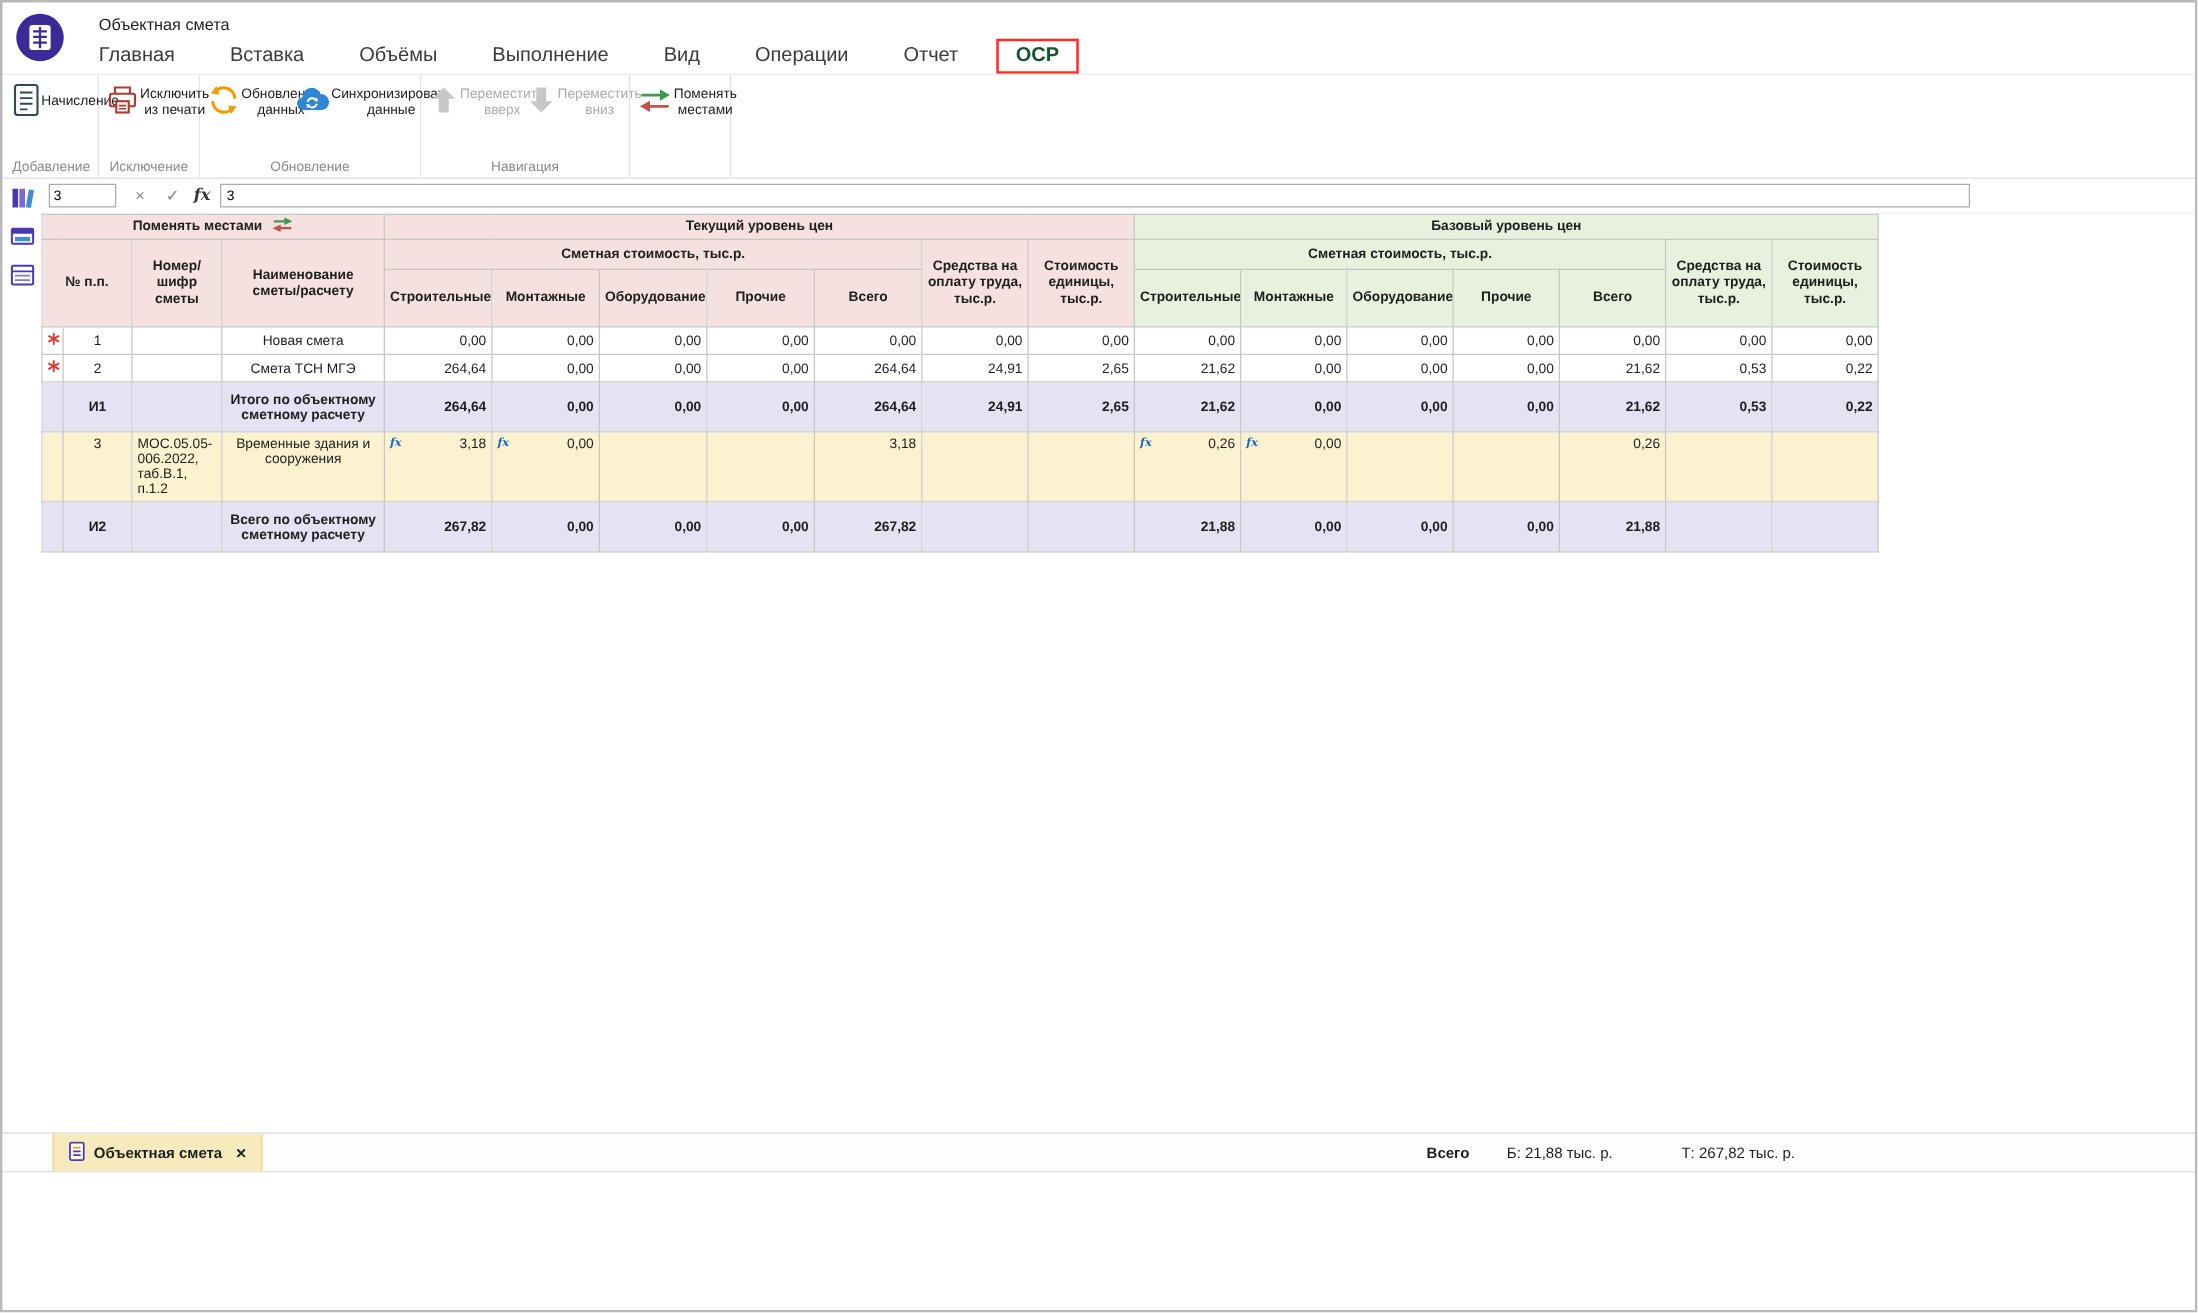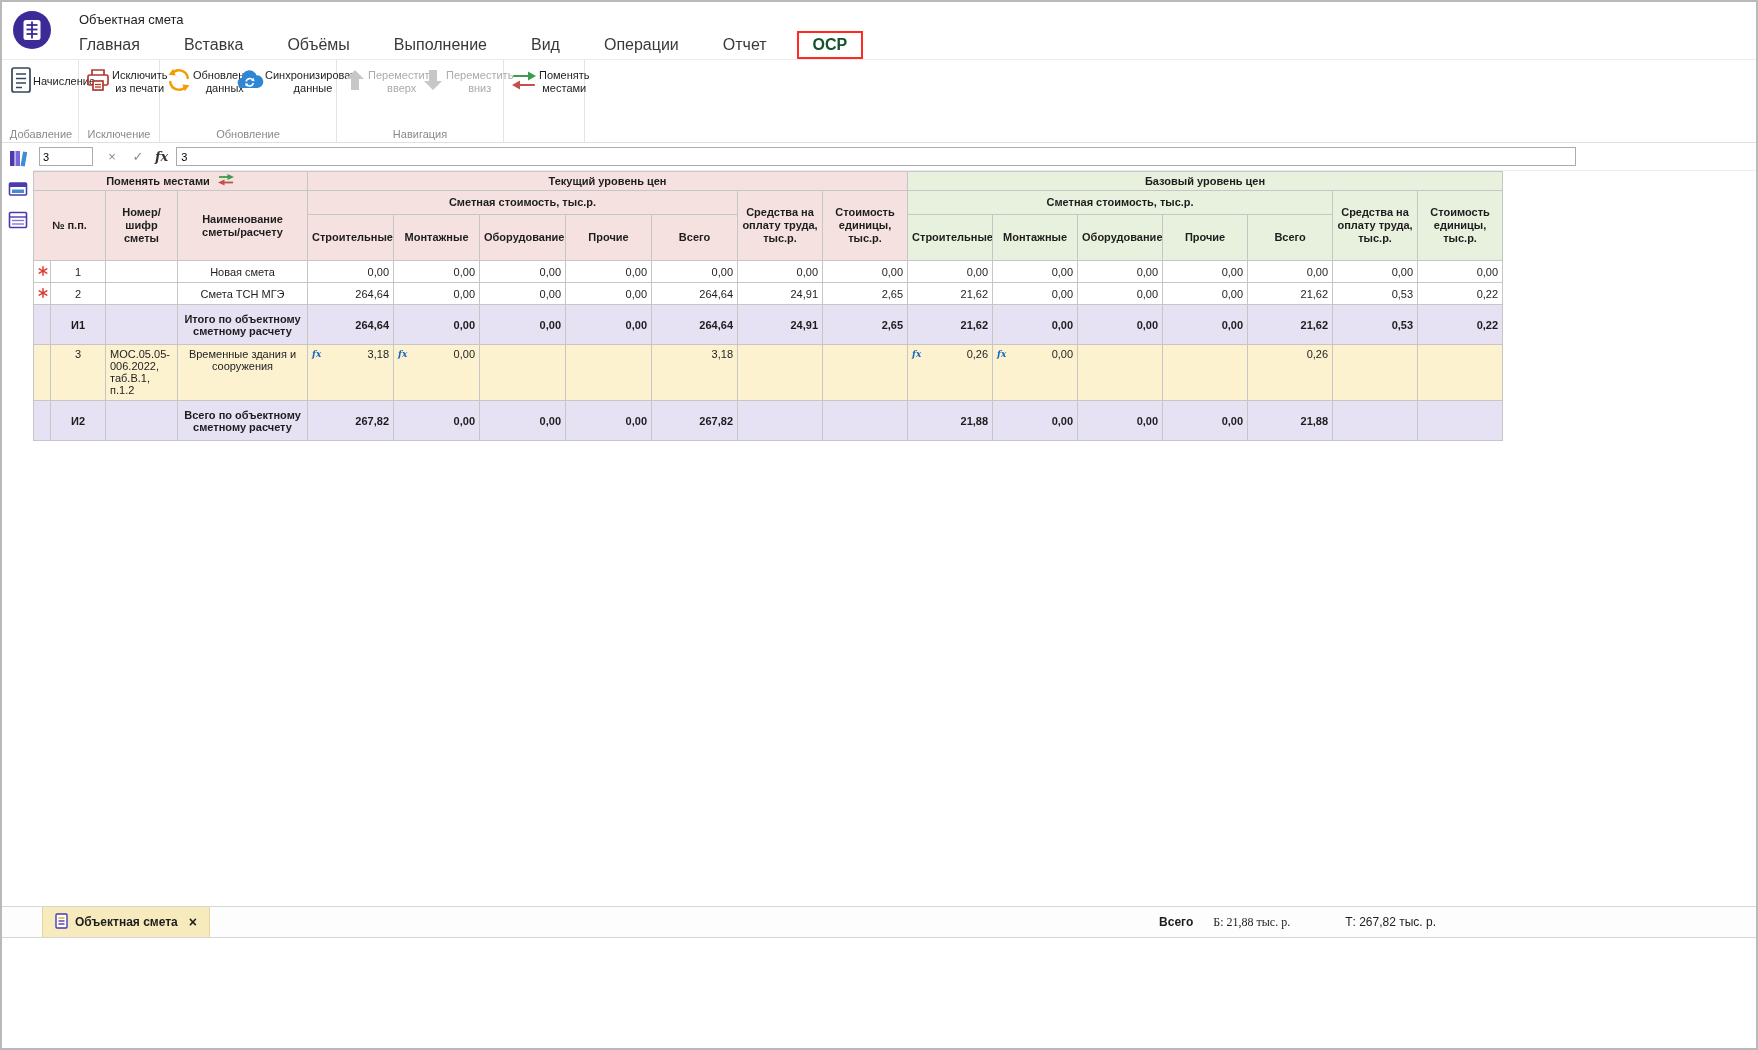--- a/index.html
+++ b/index.html
@@ -74,21 +74,21 @@
   .r-total td{height:40px;vertical-align:middle;}
   .r-selected{background:var(--selected-row);}
   .r-selected td{height:56px;vertical-align:top;padding-top:3px;}
 
   
   .bottom-bar{height:32px;border-top:1px solid #d6d6d6;border-bottom:1px solid #d6d6d6;display:flex;align-items:center;background:#fdfdfd;flex:0 0 auto;}
   .doc-tab{margin-left:40px;height:100%;display:flex;align-items:center;gap:7px;padding:0 12px;background:#f7ebbd;border-left:1px solid #e6d79a;border-right:1px solid #e6d79a;font-weight:bold;font-size:12px;cursor:pointer;}
   .doc-tab .close{font-weight:bold;font-size:14px;margin-left:4px;cursor:pointer;}
   .status{margin-left:auto;margin-right:320px;display:flex;align-items:center;font-size:12px;}
   .status .s-label{font-weight:bold;}
-  .status .s-base{margin-left:20px;font-family:Liberation Serif, serif;}
+  .status .s-base{margin-left:30px;}
   .status .s-cur{margin-left:55px;}
   .bottom-spacer{height:110px;background:#fff;flex:0 0 auto;}
 </style>
 </head>
 <body>
 
 <div class="window">
 
   <div class="top">
     <div class="logo">

